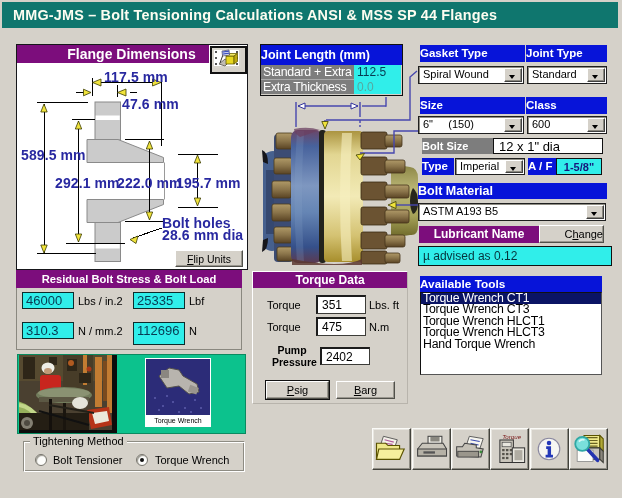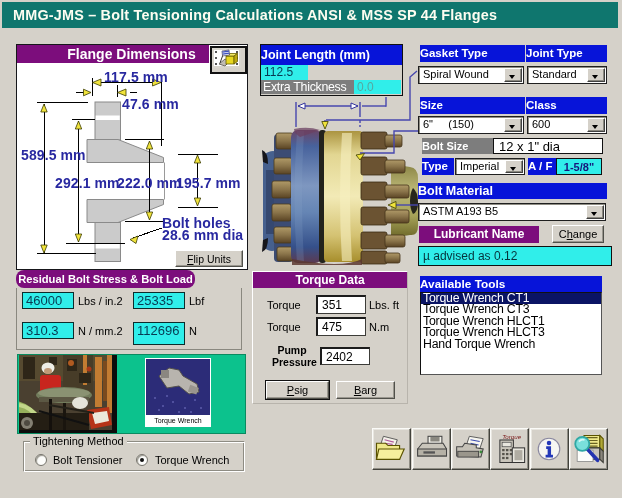--- a/index.html
+++ b/index.html
@@ -107,20 +107,21 @@
  <div class="abs navytxt" style="left:55px;top:175px;">292.1 mm</div>
  <div class="abs navytxt" style="left:117px;top:175px;">222.0 mm</div>
  <div class="abs navytxt" style="left:176px;top:175px;">195.7 mm</div>
  <div class="abs navytxt" style="left:162px;top:215px;">Bolt holes</div>
  <div class="abs navytxt" style="left:162px;top:227px;">28.6 mm dia</div>
  <div class="abs btn" style="left:175px;top:250px;width:68px;height:17px;line-height:16px;font-size:10.5px;"><u>F</u>lip Units</div>
 
  <div class="abs" style="left:260px;top:44px;width:143px;height:52px;border:1.5px solid #111;box-sizing:border-box;">
   <div class="bluehdr" style="height:20px;line-height:21px;font-size:12.5px;">Joint Length (mm)</div>
   <div style="display:flex;height:15px;">
+        <div class="grayhdr" style="width:93px;font-weight:normal;font-size:12.4px;padding-left:2px;line-height:15px;border-bottom:1px solid #aaa;letter-spacing:-0.3px;">Standard + Extra</div>
         <div class="cyanf" style="width:47px;font-size:12px;color:#073a52;padding-left:3px;line-height:15px;">112.5</div>
       </div>
   <div style="display:flex;height:14px;">
         <div class="grayhdr" style="width:93px;font-weight:normal;font-size:12.4px;padding-left:2px;line-height:14px;letter-spacing:-0.3px;">Extra Thickness</div>
         <div class="cyanf" style="width:47px;font-size:12px;color:#55a8a0;padding-left:3px;line-height:14px;">0.0</div>
       </div>
  </div>
 
  <svg class="abs" style="left:258px;top:124px;" width="162" height="144" viewBox="258 124 162 144">
   <defs>
@@ -244,33 +245,33 @@
  <div class="abs" style="left:493px;top:138px;width:110px;height:16px;background:#fff;border:1px solid #111;box-sizing:border-box;font-size:13px;line-height:15px;padding-left:5px;">12 x 1" dia</div>
  <div class="abs bluehdr" style="left:422px;top:158px;width:32px;height:17px;line-height:17px;">Type</div>
  <div class="abs combo" style="left:455px;top:158px;width:70px;height:17px;line-height:14px;padding-left:4px;">Imperial<div class="cbtn"></div></div>
  <div class="abs bluehdr" style="left:528px;top:158px;width:28px;height:17px;line-height:17px;">A / F</div>
  <div class="abs cyanf" style="left:556px;top:158px;width:46px;height:17px;line-height:17px;text-align:center;font-size:11px;color:#16167c;font-weight:bold;border:1px solid #111;">1-5/8"</div>
 
  <div class="abs bluehdr" style="left:418px;top:183px;width:189px;height:16px;line-height:17px;font-size:12.5px;">Bolt Material</div>
  <div class="abs combo" style="left:418px;top:203px;width:188px;height:18px;line-height:15px;padding-left:4px;">ASTM A193 B5<div class="cbtn"></div></div>
 
  <div class="abs purphdr" style="left:419px;top:226px;width:120px;height:17px;line-height:17px;">Lubricant Name</div>
- <div class="abs btn" style="left:552px;top:225px;width:52px;height:18px;line-height:17px;">C<u>h</u>ange</div>
+ <div class="abs btn" style="left:539px;top:225px;width:65px;height:18px;line-height:17px;text-align:right;">C<u>h</u>ange</div>
  <div class="abs cyanf" style="left:418px;top:246px;width:194px;height:20px;line-height:19px;border:1px solid #111;font-size:12px;color:#06333c;padding-left:4px;">µ advised as 0.12</div>
 
  <div class="abs bluehdr" style="left:420px;top:276px;width:182px;height:16px;line-height:17px;font-size:11.8px;">Available Tools</div>
  <div class="abs" style="left:420px;top:292px;width:182px;height:83px;background:#fff;border:1px solid #555;border-top:1.5px solid #111;border-left:1.5px solid #111;box-sizing:border-box;font-size:12.3px;letter-spacing:-0.2px;">
   <div style="background:#0a1464;color:#fff;height:11px;line-height:11px;padding-left:2px;">Torque Wrench CT1</div>
   <div style="height:11.5px;line-height:11.5px;padding-left:2px;">Torque Wrench CT3</div>
   <div style="height:11.5px;line-height:11.5px;padding-left:2px;">Torque Wrench HLCT1</div>
   <div style="height:11.5px;line-height:11.5px;padding-left:2px;">Torque Wrench HLCT3</div>
   <div style="height:11.5px;line-height:11.5px;padding-left:2px;">Hand Torque Wrench</div>
  </div>
 
- <div class="abs purphdr" style="left:16px;top:270px;width:179px;height:18px;line-height:19px;font-size:11.2px;border-radius:8px;">Residual Bolt Stress &amp; Bolt Load</div>
+ <div class="abs purphdr" style="left:16px;top:270px;width:226px;height:18px;line-height:19px;font-size:11.2px;">Residual Bolt Stress &amp; Bolt Load</div>
  <div class="abs" style="left:16px;top:288px;width:226px;height:62px;border:1px solid #8a887f;border-top:none;box-sizing:border-box;"></div>
  <div class="abs cyanf" style="left:22px;top:292px;width:52px;height:17px;border:1.5px solid #0c2c2c;font-size:13px;color:#073a52;line-height:15px;padding-left:3px;">46000</div>
  <div class="abs lbl" style="left:78px;top:295px;">Lbs / in.2</div>
  <div class="abs cyanf" style="left:133px;top:292px;width:52px;height:17px;border:1.5px solid #0c2c2c;font-size:13px;color:#073a52;line-height:15px;padding-left:3px;">25335</div>
  <div class="abs lbl" style="left:189px;top:295px;">Lbf</div>
  <div class="abs cyanf" style="left:22px;top:322px;width:52px;height:17px;border:1.5px solid #0c2c2c;font-size:13px;color:#073a52;line-height:15px;padding-left:3px;">310.3</div>
  <div class="abs lbl" style="left:78px;top:325px;">N / mm.2</div>
  <div class="abs cyanf" style="left:133px;top:322px;width:52px;height:23px;border:1.5px solid #0c2c2c;font-size:13px;color:#073a52;line-height:15px;padding-left:3px;">112696</div>
  <div class="abs lbl" style="left:189px;top:325px;">N</div>
 

